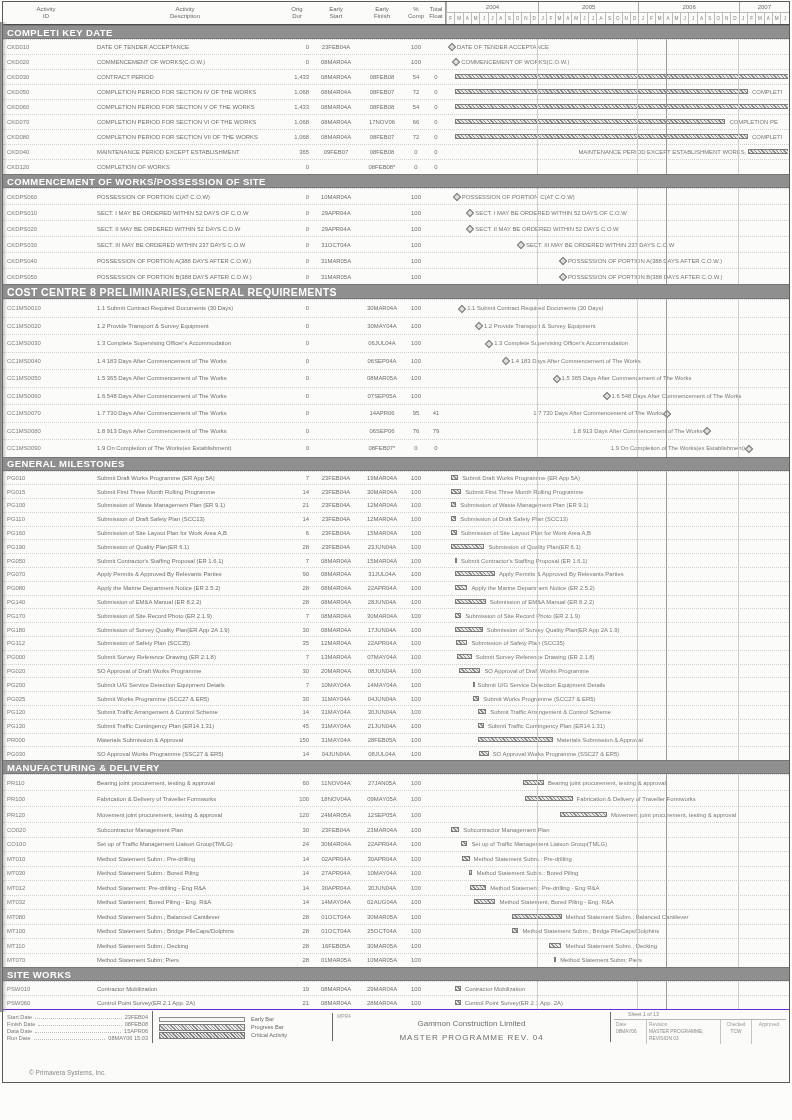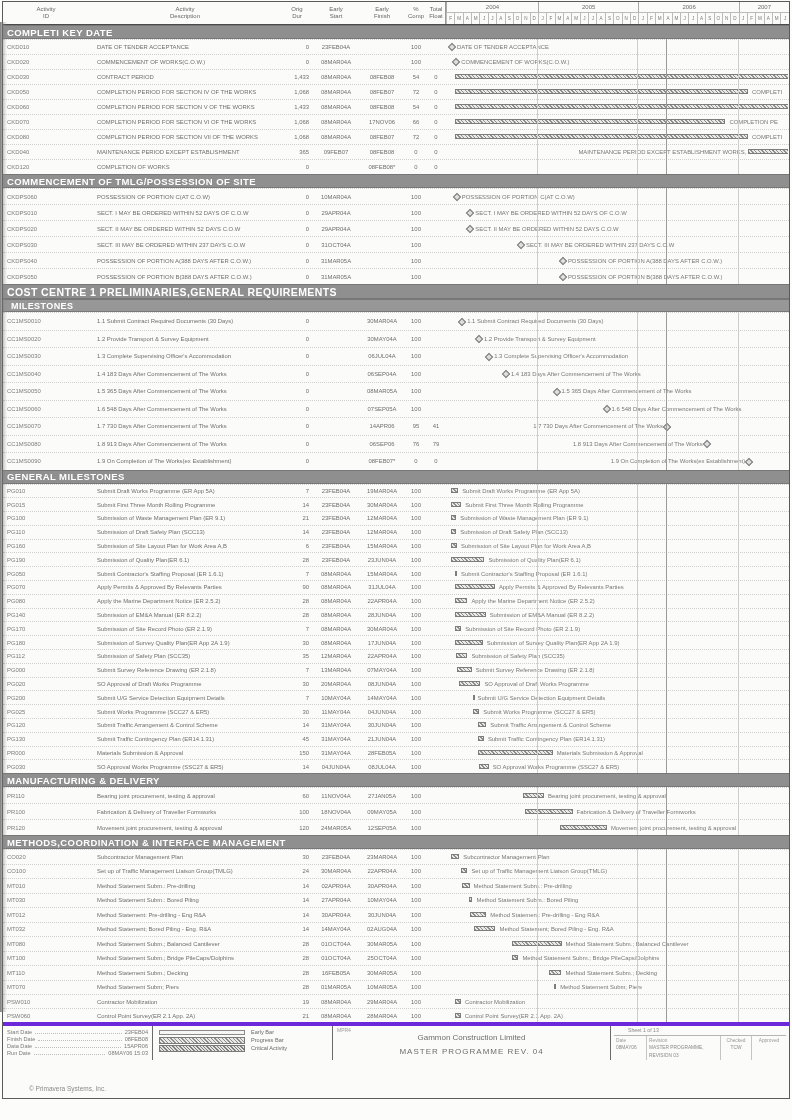--- a/index.html
+++ b/index.html
@@ -38,21 +38,21 @@
   .row .c-es,.row .c-ef,.row .c-pct,.row .c-tf{text-align:center;}
   .c-g{position:relative;flex:1;height:100%;overflow:hidden;}
   .gbar{position:absolute;top:50%;height:5px;margin-top:-3px;border:1px solid #7d7d7d;box-sizing:border-box;
         background:repeating-linear-gradient(45deg,#8e8e8e 0,#8e8e8e 1px,#e9e9e7 1px,#e9e9e7 2.6px);}
   .gbar.clip{border-right:none;}
   .gms{position:absolute;top:50%;width:4px;height:4px;margin-top:-2.6px;background:#dedede;
        border:1px solid #767676;transform:rotate(45deg);}
   .glabel{position:absolute;top:50%;transform:translateY(-50%);font-size:5.9px;
           white-space:nowrap;color:#787878;}
   
-  .tfoot{display:flex;height:34px;border-top:4px solid #6d28d9;font-size:5.6px;}
+  .tfoot{display:flex;height:34px;border-top:1px solid #6d28d9;font-size:5.6px;align-items:center;}
   .fbox{box-sizing:border-box;border-right:1px solid #6a6a6a;position:relative;}
   .f-dates{width:150px;padding:2px 4px;}
   .dline{display:flex;align-items:flex-end;height:7px;}
   .dline .lbl{color:#7b7b7b;}
   .dline .fill{flex:1;border-bottom:1px dotted #bdbdbd;margin:0 3px 1px 3px;}
   .dline .val{color:#7b7b7b;}
   .f-legend{width:180px;padding:2px 6px;}
   .lline{display:flex;align-items:center;height:8px;}
   .licon{width:84px;margin-right:6px;}
   .leg-early{height:3px;border:1px solid #8a8a8a;background:#f6f6f4;}
@@ -255,21 +255,21 @@
         <div class="row" style="height: 15px;">
           <div class="c-id">CKD120</div>
           <div class="c-desc">COMPLETION OF WORKS</div>
           <div class="c-dur">0</div>
           <div class="c-es"></div>
           <div class="c-ef">08FEB08*</div>
           <div class="c-pct">0</div>
           <div class="c-tf">0</div>
           <div class="c-g"></div>
         </div>
-        <div class="band band-main">COMMENCEMENT OF TMLG/POSSESSION OF SITE</div>
+        <div class="band band-main">COMMENCEMENT OF WORKS/POSSESSION OF SITE</div>
         <div class="row" style="height: 16px;">
           <div class="c-id">CKDPS060</div>
           <div class="c-desc">POSSESSION OF PORTION C(AT C.O.W)</div>
           <div class="c-dur">0</div>
           <div class="c-es">10MAR04A</div>
           <div class="c-ef"></div>
           <div class="c-pct">100</div>
           <div class="c-tf"></div>
           <div class="c-g">
             <div class="gms" style="left: 8.8px;"></div>
@@ -334,22 +334,21 @@
           <div class="c-dur">0</div>
           <div class="c-es">31MAR05A</div>
           <div class="c-ef"></div>
           <div class="c-pct">100</div>
           <div class="c-tf"></div>
           <div class="c-g">
             <div class="gms" style="left: 114.9px;"></div>
             <span class="glabel" style="left: 122.9px;">POSSESSION OF PORTION B(388 DAYS AFTER C.O.W.)</span>
           </div>
         </div>
-        <div class="band band-top">COST CENTRE 1 PRELIMINARIES,GENERAL REQUIREMENTS</div>
-        <div class="band band-sub">MILESTONES</div>
+        <div class="band band-top">COST CENTRE 8 PRELIMINARIES,GENERAL REQUIREMENTS</div>
         <div class="row" style="height: 17.5px;">
           <div class="c-id">CC1MS0010</div>
           <div class="c-desc">1.1 Submit Contract Required Documents (30 Days)</div>
           <div class="c-dur">0</div>
           <div class="c-es"></div>
           <div class="c-ef">30MAR04A</div>
           <div class="c-pct">100</div>
           <div class="c-tf"></div>
           <div class="c-g">
             <div class="gms" style="left: 14.2px;"></div>
@@ -767,21 +766,20 @@
           <div class="c-dur">120</div>
           <div class="c-es">24MAR05A</div>
           <div class="c-ef">12SEP05A</div>
           <div class="c-pct">100</div>
           <div class="c-tf"></div>
           <div class="c-g">
             <div class="gbar" style="left: 115px; width: 47px;"></div>
             <span class="glabel" style="left: 165.9px;">Movement joint procurement, testing &amp; approval</span>
           </div>
         </div>
-        <div class="band band-main">METHODS,COORDINATION &amp; INTERFACE MANAGEMENT</div>
         <div class="row" style="height: 14.5px;">
           <div class="c-id">CO020</div>
           <div class="c-desc">Subcontractor Management Plan</div>
           <div class="c-dur">30</div>
           <div class="c-es">23FEB04A</div>
           <div class="c-ef">23MAR04A</div>
           <div class="c-pct">100</div>
           <div class="c-tf"></div>
           <div class="c-g">
             <div class="gbar" style="left: 5.9px; width: 8.4px;"></div>
@@ -898,20 +896,21 @@
           <div class="c-dur">28</div>
           <div class="c-es">01MAR05A</div>
           <div class="c-ef">10MAR05A</div>
           <div class="c-pct">100</div>
           <div class="c-tf"></div>
           <div class="c-g">
             <div class="gbar" style="left: 108.8px; width: 2.4px;"></div>
             <span class="glabel" style="left: 115.2px;">Method Statement Subm; Piers</span>
           </div>
         </div>
+        <div class="band band-main">SITE WORKS</div>
         <div class="row" style="height: 14px;">
           <div class="c-id">PSW010</div>
           <div class="c-desc">Contractor Mobilization</div>
           <div class="c-dur">19</div>
           <div class="c-es">08MAR04A</div>
           <div class="c-ef">29MAR04A</div>
           <div class="c-pct">100</div>
           <div class="c-tf"></div>
           <div class="c-g">
             <div class="gbar" style="left: 10.3px; width: 5.7px;"></div>

